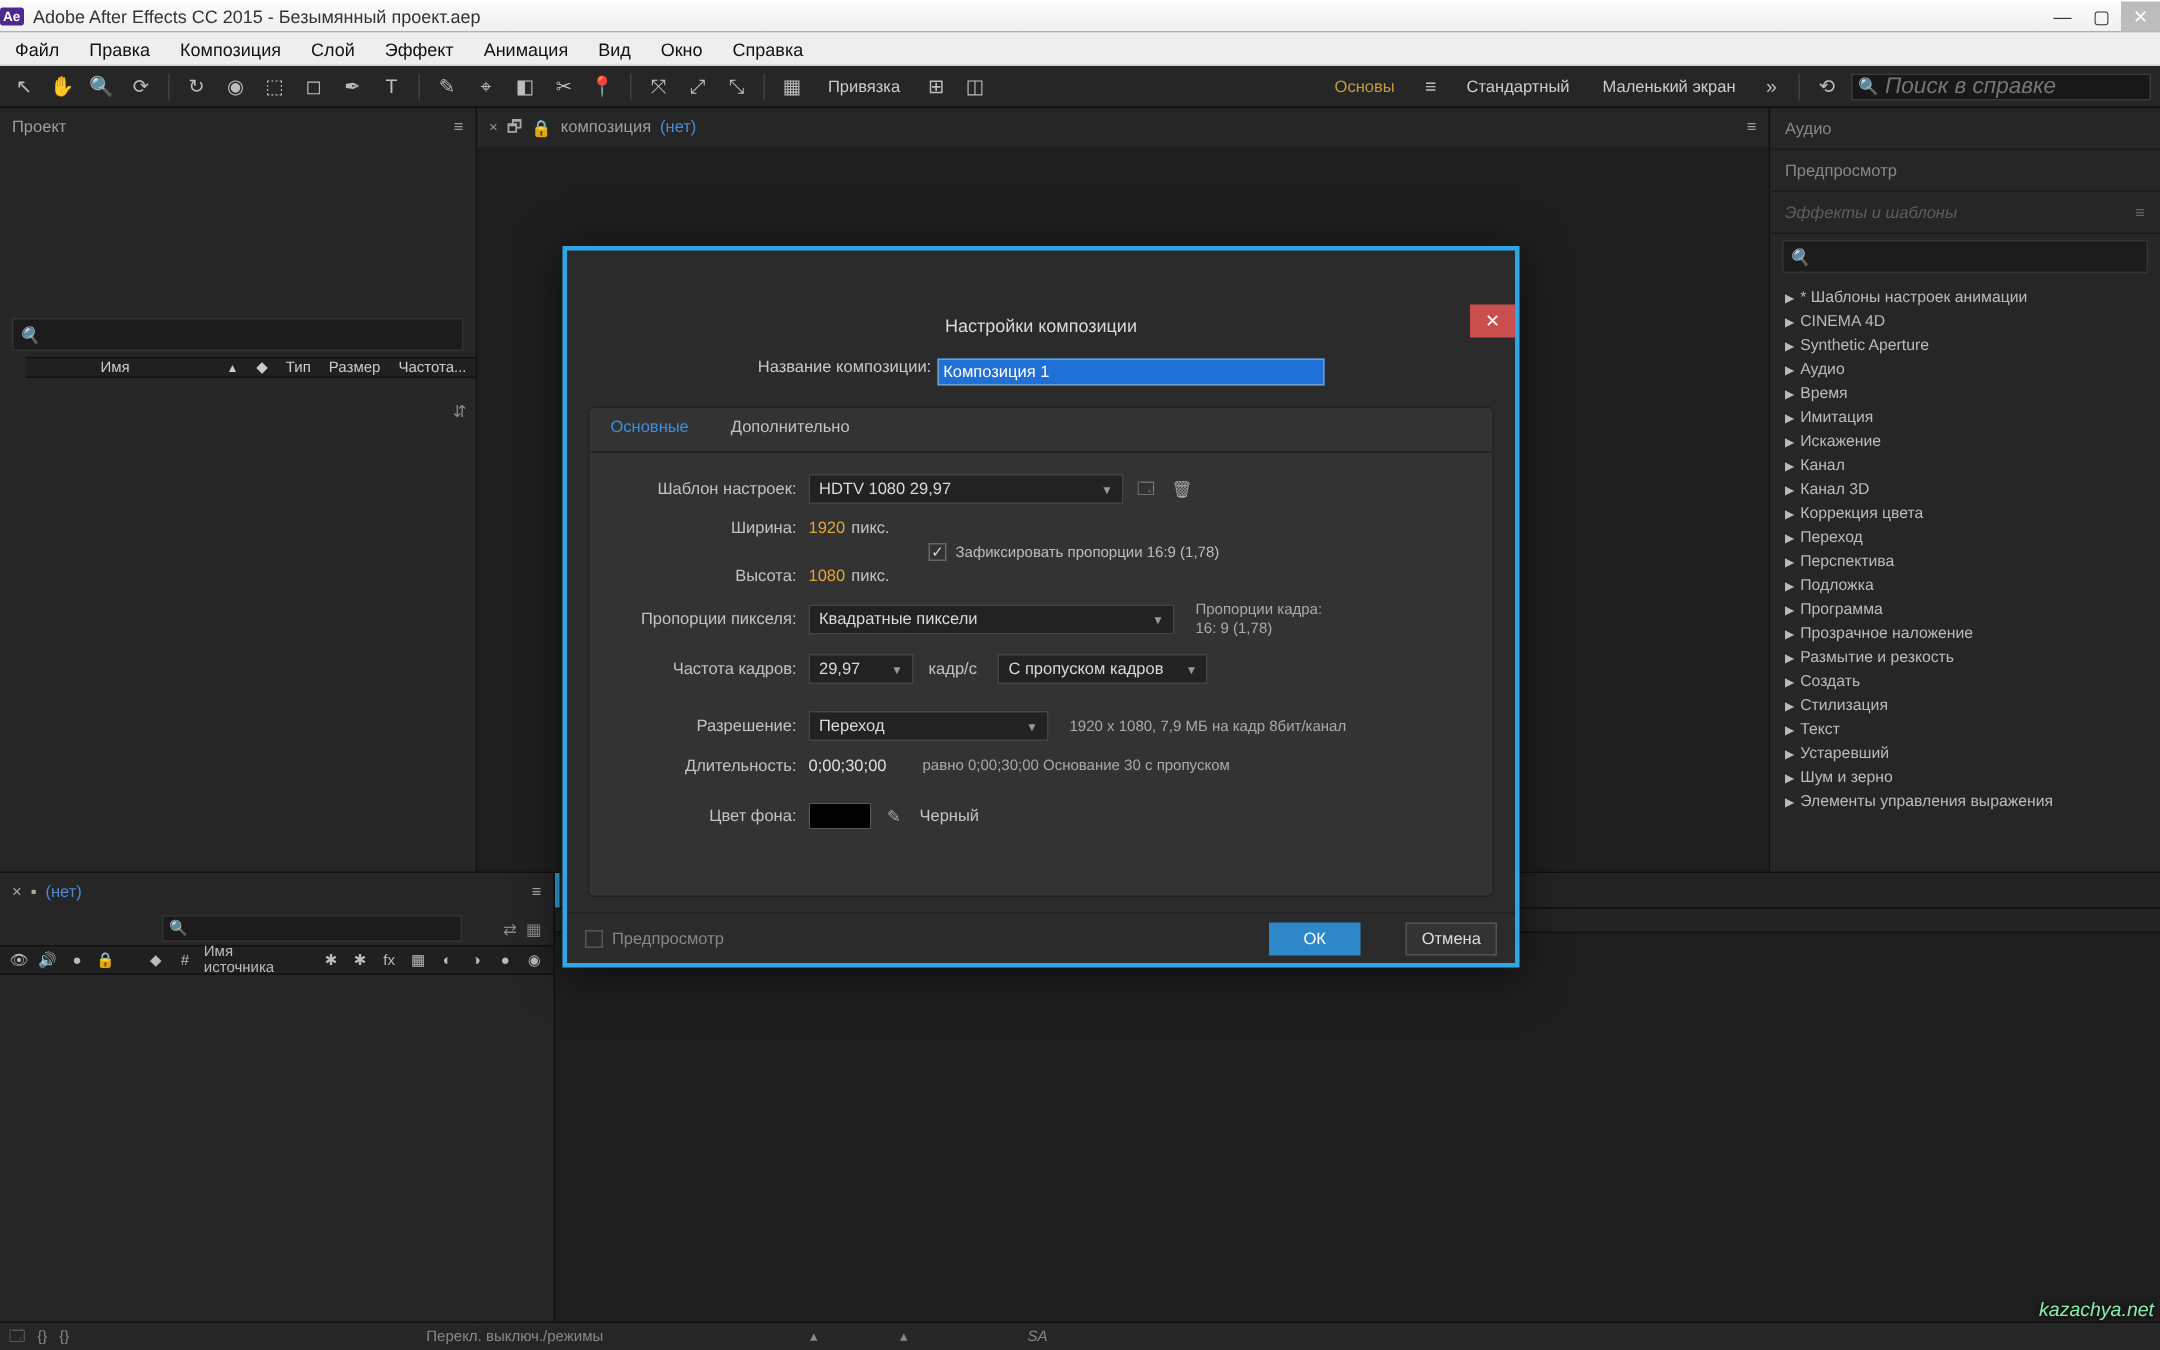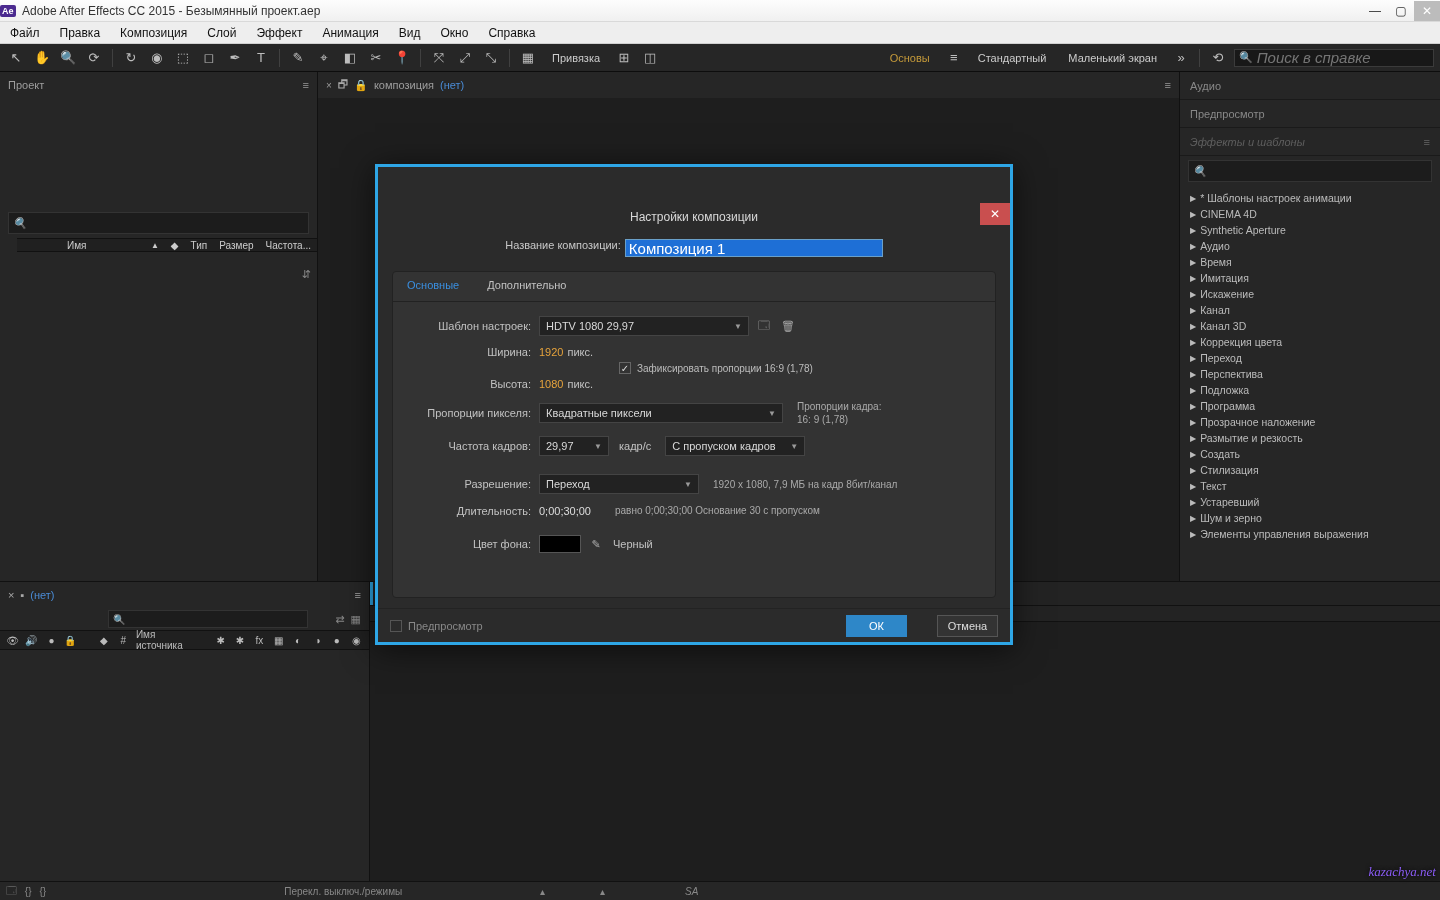--- a/index.html
+++ b/index.html
@@ -56,29 +56,29 @@
 .tl-left .tl-col-row { height:20px; background:#202020; border-top:1px solid #111; border-bottom:1px solid #111; display:flex; align-items:center; gap:6px; padding:0 6px; font-size:10px; color:#bbb; }
 .tl-left .tl-col-row .icon { width:14px; text-align:center; }
 .tl-right { flex:1; display:flex; flex-direction:column; }
 .tl-right .ruler { height:24px; background:#232323; border-bottom:1px solid #111; position:relative; }
 .tl-right .ruler .cue { position:absolute; top:0; left:0; width:3px; height:100%; background:#2ea6e6; }
 .tl-right .tick-row { height:16px; background:#232323; position:relative; border-bottom:1px solid #111; }
 .tl-right .tracks { flex:1; background:#1e1e1e; }
 .statusbar { position:absolute; left:0; right:0; bottom:0; height:19px; background:#262626; border-top:1px solid #111; display:flex; align-items:center; color:#888; font-size:10px; padding:0 6px; gap:8px; }
 .statusbar .sb-icon { color:#888; }
 .statusbar .sb-mid { flex:1; text-align:left; padding-left: 230px; }
-.watermark { position:absolute; right:4px; bottom:20px; color:#8b5cf6; font-style:italic; font-size:13px; text-shadow:0 0 4px #000; pointer-events:none;font-family:Liberation Serif, serif; }
+.watermark { position:absolute; right:4px; bottom:20px; color:#86efac; font-style:italic; font-size:13px; text-shadow:0 0 4px #000; pointer-events:none; }
 
 .dialog { position:absolute; left:375px; top:164px; width:638px; background:#2b2b2b; border:3px solid #2ea6e6; box-shadow:0 4px 30px rgba(0,0,0,0.6); }
 .dialog .dlg-title { height:28px; display:flex; align-items:center; justify-content:center; color:#d9d9d9; font-size:12px; position:relative;margin-top:36px; }
 .dialog .dlg-close { position:absolute; right:0; top:0; width:30px; height:22px; background:#c94f4f; color:#fff; display:flex; align-items:center; justify-content:center; font-size:12px; }
 .dialog .dlg-body { padding: 8px 14px 10px 14px; }
 .dialog .name-row { display:flex; justify-content:center; gap:4px; margin-bottom:14px; }
 .dialog .name-row label { color:#c8c8c8; font-size:11px; }
-.dialog .name-row input { width:258px; height:18px; background:#d4d4d4; border:1px solid #6aa0c9; color:#000; font-size:15px; padding:0 3px; }
+.dialog .name-row input { width:258px; height:18px; background:#d4d4d4; border:1px solid #6aa0c9; color:#000; font-size:11px; padding:0 3px; }
 .dialog .name-row input::selection { background:#1e6fd6; color:#fff; }
 .dialog .tabs-container { background:#333333; border:1px solid #222; border-radius:4px; padding-bottom: 30px;}
 .dialog .tabs { height:30px; display:flex; border-bottom:1px solid #222; }
 .dialog .tab { padding:7px 14px; color:#c2c2c2; font-size:11px; }
 .dialog .tab.active { color:#3a8fe0; }
 .dialog .form { padding:14px 18px 4px 18px; }
 .dialog .frow { display:flex; align-items:center; margin-bottom:10px; font-size:11px; }
 .dialog .frow .flabel { width:120px; text-align:right; color:#c2c2c2; margin-right:8px; }
 .dialog .dd { height:20px; background:#222; border:1px solid #444; color:#d9d9d9; padding:0 6px; display:flex; align-items:center; justify-content:space-between; gap:6px; }
 .dialog .dd .caret { font-size:8px; color:#999; }

